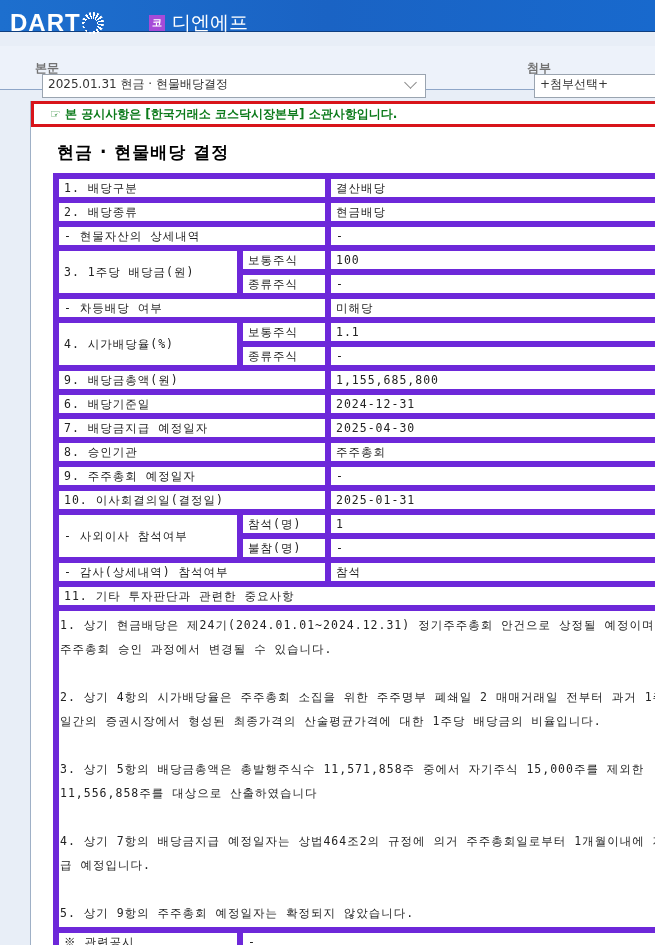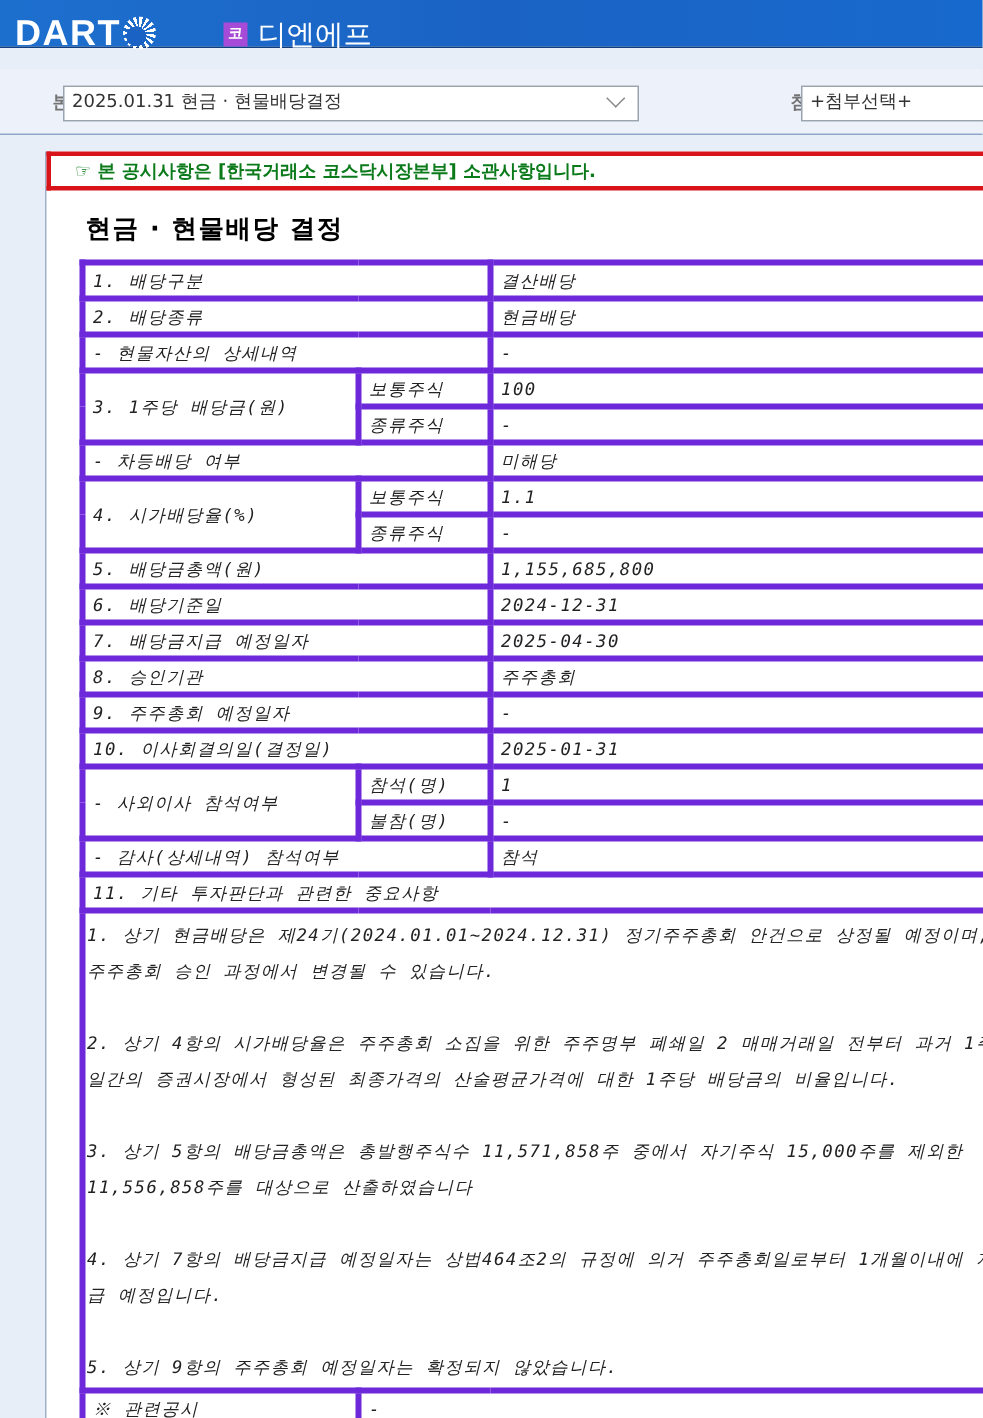--- a/index.html
+++ b/index.html
@@ -12,30 +12,30 @@
   .logo-burst { display: inline-block; width: 22px; height: 22px; border-radius: 50%;
     background: radial-gradient(circle at 40% 60%, #1a63c4 0 35%, transparent 36%),
                 repeating-conic-gradient(#fff 0 12deg, transparent 12deg 24deg);
     vertical-align: -3px; margin-left: 1px; }
   .market-badge { position: absolute; left: 149px; top: 15px; width: 16px; height: 16px; background: #a64bd8;
     color: #fff; font-size: 10px; text-align: center; line-height: 16px; font-weight: bold; }
   .company { position: absolute; left: 172px; top: 10px; color: #fff; font-size: 19px; font-weight: normal; }
 
   .toolbar { position: absolute; left: 0; top: 46px; width: 655px; height: 44px; background: #edf2fa; border-bottom: 1px solid #8ea6c8; }
   .tb-label { position: absolute; top: 14px; font-size: 12px; font-weight: bold; color: #737373; margin-left: 24px; }
-  .select { position: absolute; top: 11px; height: 24px; background: #fff; border: 1px solid #9aa4b0; font-size: 12px; color: #333; line-height: 18px; padding-left: 5px; }
+  .select { position: absolute; top: 28px; height: 24px; background: #fff; border: 1px solid #9aa4b0; font-size: 12px; color: #333; line-height: 18px; padding-left: 5px; }
   .chev { position: absolute; right: 10px; top: 3px; width: 9px; height: 9px; border-right: 1px solid #888; border-bottom: 1px solid #888; transform: rotate(45deg); }
 
   .doc { position: absolute; left: 30px; top: 101px; width: 640px; height: 860px; background: #fff; border-left: 1px solid #9fb0c6; }
   .notice { position: absolute; left: 0; top: 0; width: 630px; height: 26px; border: 3px solid #d8141a; border-right: none;
     color: #0b7a1a; font-size: 12px; font-weight: bold; line-height: 20px; padding-left: 16px; }
   .doc-title { position: absolute; left: 26px; top: 40px; font-size: 17px; font-weight: bold; color: #000000; letter-spacing: 1px; }
 
   table.main { position: absolute; left: 22px; top: 72px; width: 621px; border-collapse: collapse; font-family: "DejaVu Sans Mono", monospace; font-size: 11.5px; color: #222; }
-  table.main td { border: 4px solid #6d28d9; height: 24px; padding: 0 5px; vertical-align: middle; white-space: nowrap; letter-spacing: 1px; font-style: italic; }
+  table.main td { border: 6px solid #6d28d9; height: 24px; padding: 0 5px; vertical-align: middle; white-space: nowrap; letter-spacing: 1px; }
   td.c1 { width: 184px; }
   td.c2 { width: 88px; margin-top: 15px; }
   td.txt { white-space: normal !important; height: auto !important; padding: 2px 1px !important; line-height: 24px; letter-spacing: 0.5px; }
   .para { display: block; }
   .gap { display: block; height: 24px; }
 </style>
 </head>
 <body>
 
 <div class="topbar">
@@ -93,21 +93,21 @@
     <tr>
       <td class="c1" rowspan="2">4. 시가배당율(%)</td>
       <td class="c2">보통주식</td>
       <td>1.1</td>
     </tr>
     <tr>
       <td class="c2">종류주식</td>
       <td>-</td>
     </tr>
     <tr>
-      <td colspan="2">5. 배당금총액(원)</td>
+      <td colspan="2">9. 배당금총액(원)</td>
       <td>1,155,685,800</td>
     </tr>
     <tr>
       <td colspan="2">6. 배당기준일</td>
       <td>2024-12-31</td>
     </tr>
     <tr>
       <td colspan="2">7. 배당금지급 예정일자</td>
       <td>2025-04-30</td>
     </tr>

